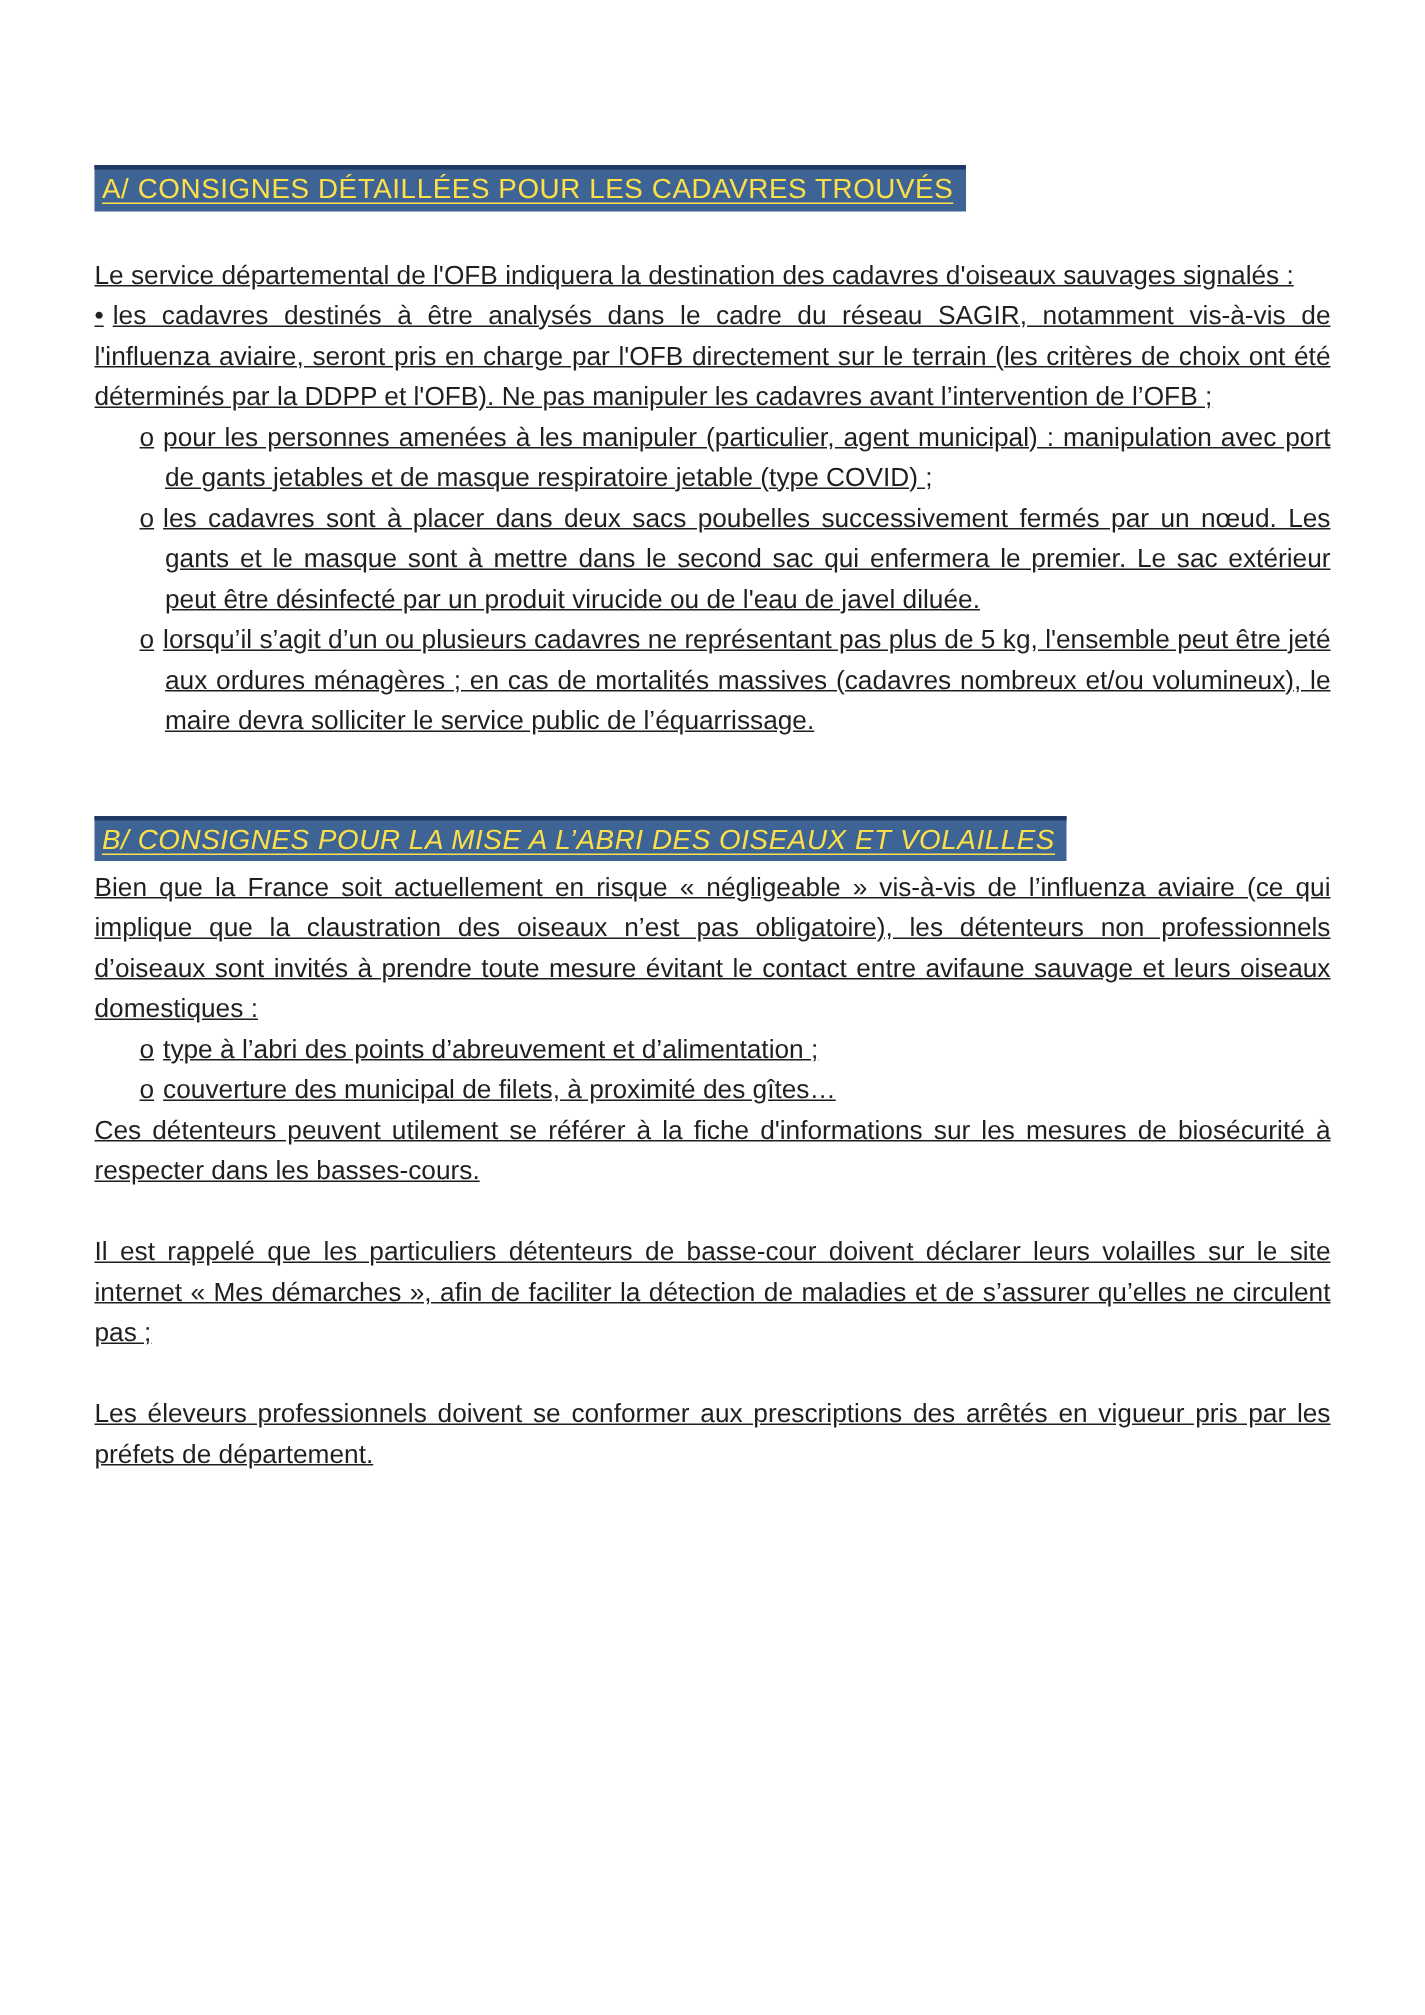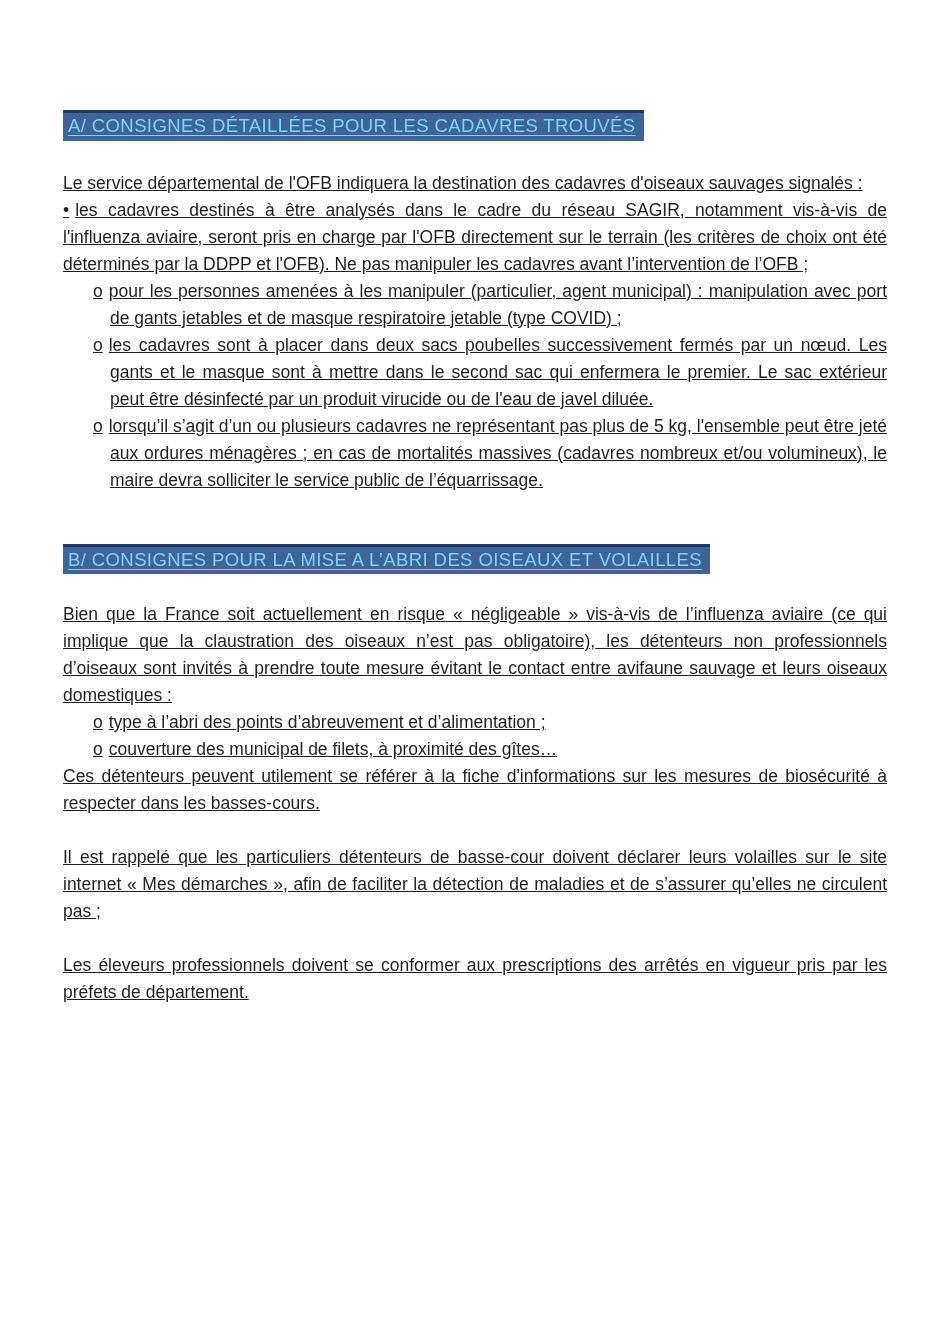--- a/index.html
+++ b/index.html
@@ -19,28 +19,28 @@
     margin: 0;
     font-size: 18.5px;
     font-weight: 400;
     letter-spacing: 0.4px;
     line-height: 1;
   }
   .heading .hl {
     display: inline-block;
     background: #3e6496;
     border-top: 3px solid #1e3a64;
-    color: #7dd3fc;
+    color: #fde047;
     padding: 4px 8px 5px 5px;
     text-decoration: underline;
     text-decoration-thickness: 1px;
     text-underline-offset: 3px;
   }
   .heading-a { margin-bottom: 29px; }
-  .heading-b { margin-top: 50px; margin-bottom: 27px; }
+  .heading-b { margin-top: 50px; margin-bottom: 4px; font-style: italic; }
   .para {
     margin: 0;
     font-size: 17.5px;
     line-height: 27px;
     text-align: justify;
     text-decoration: underline;
   }
   .marker { margin-right: 6px; }
   .obullet {
     padding-left: 47px;

